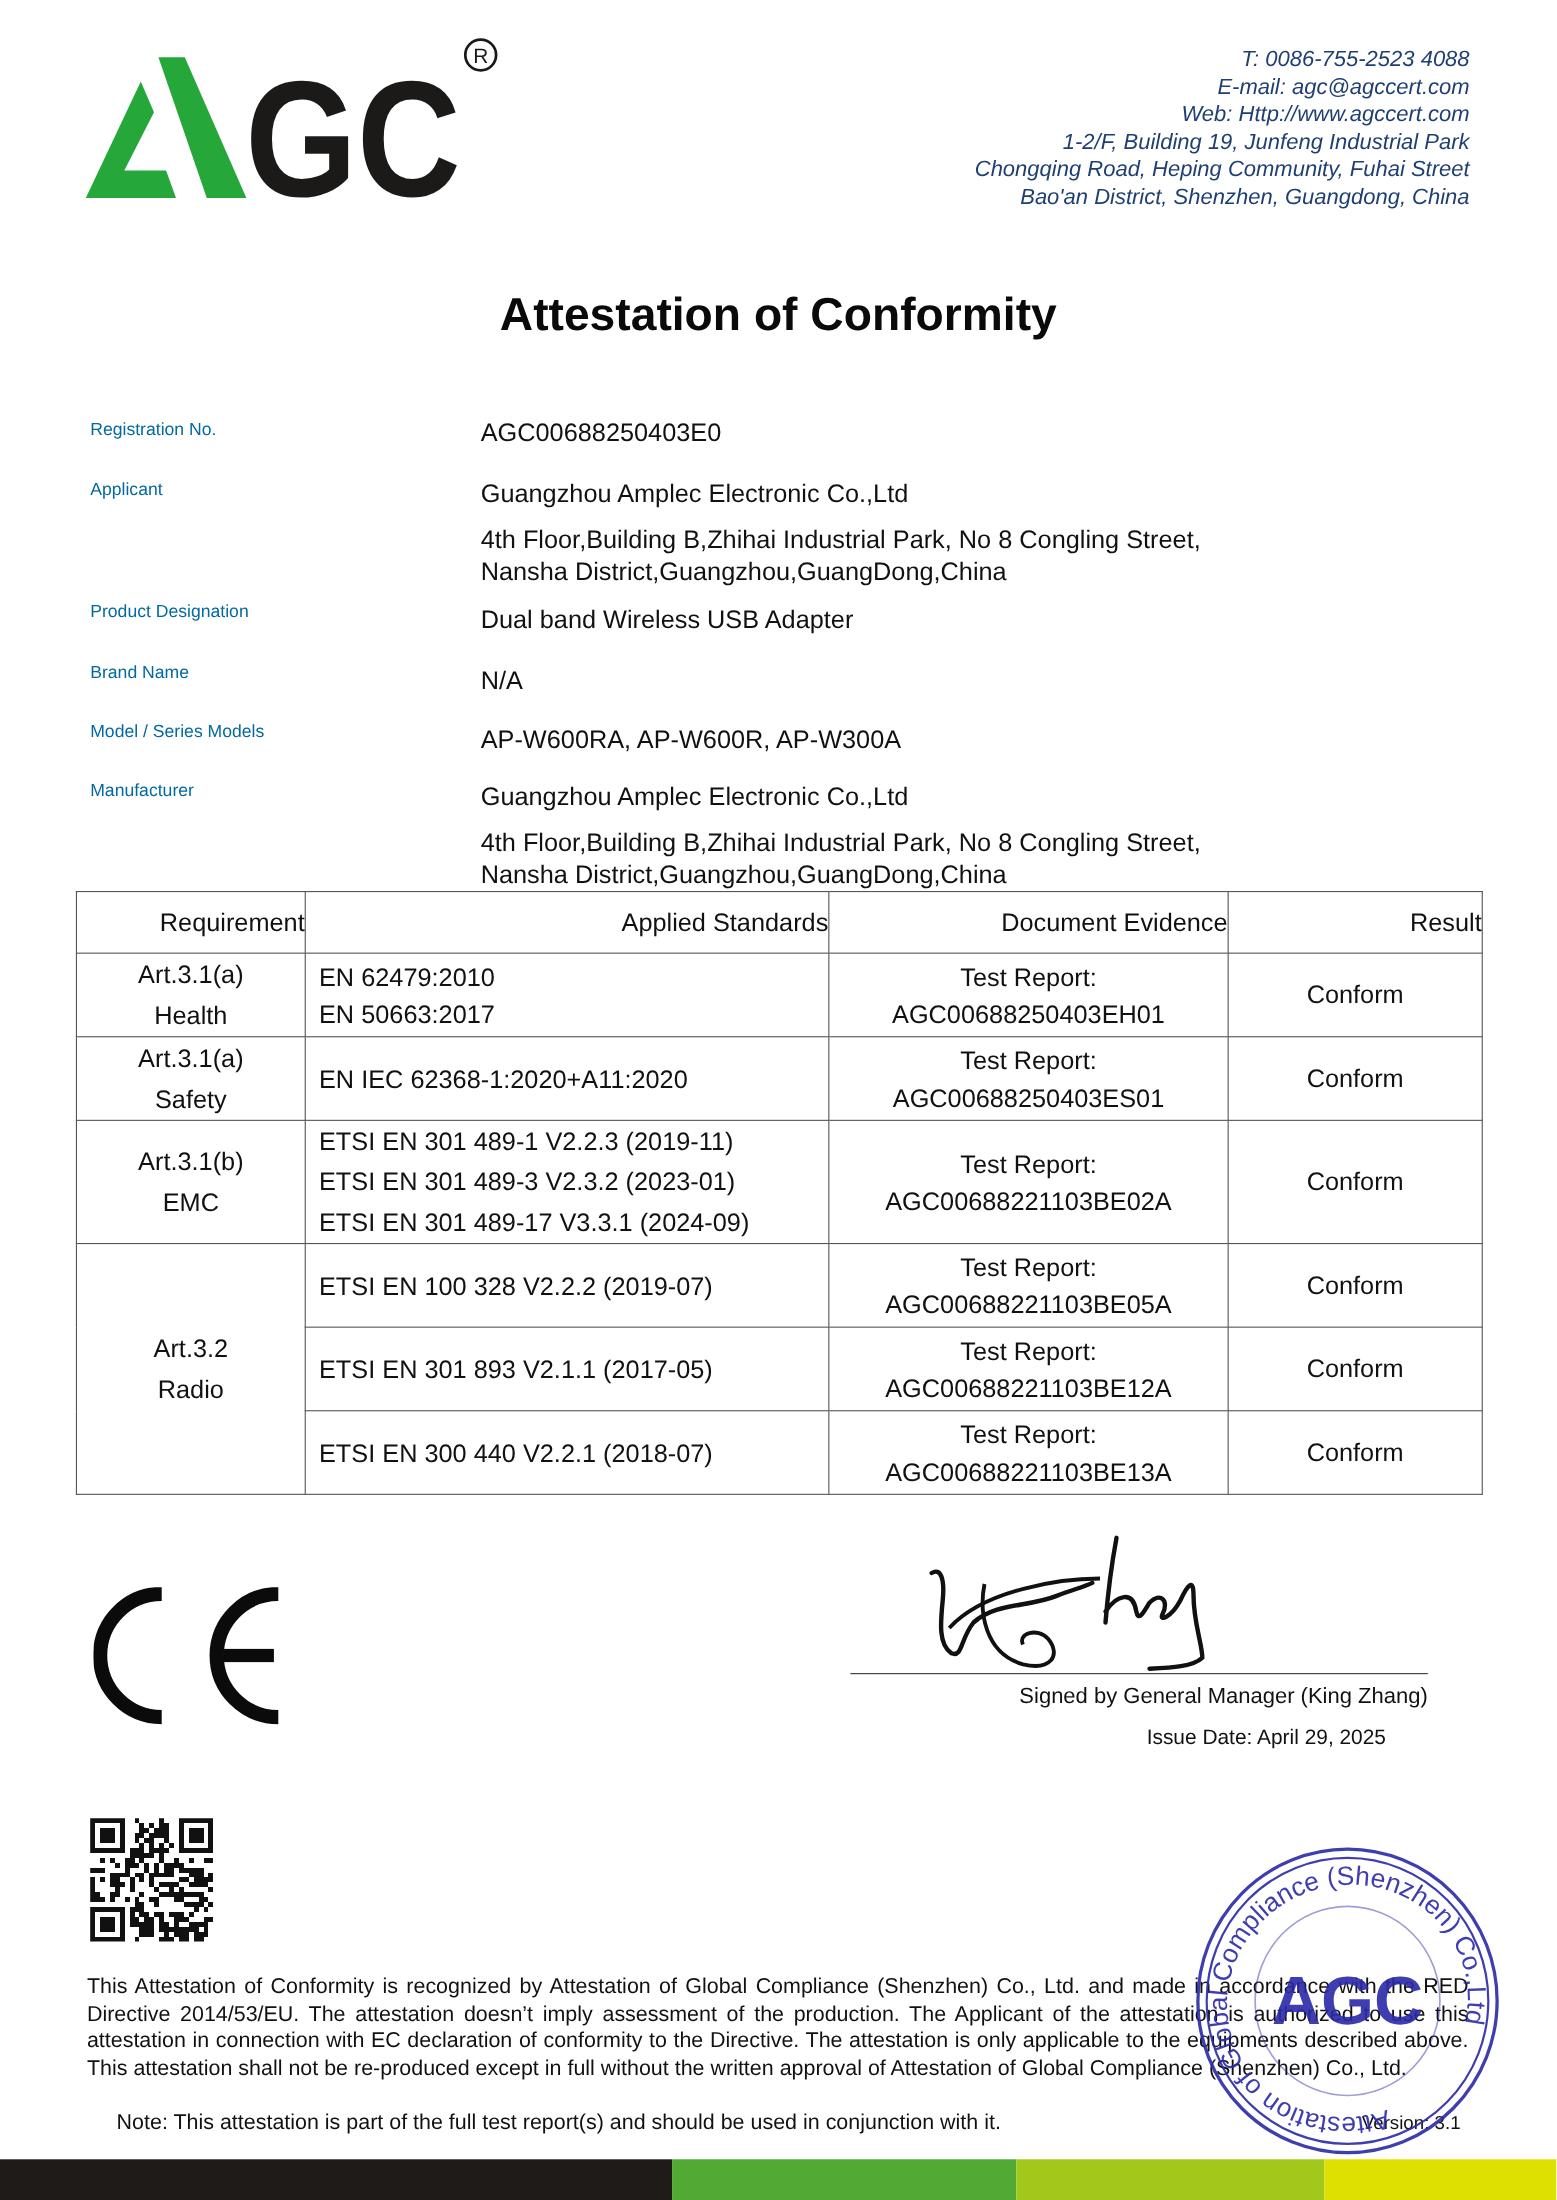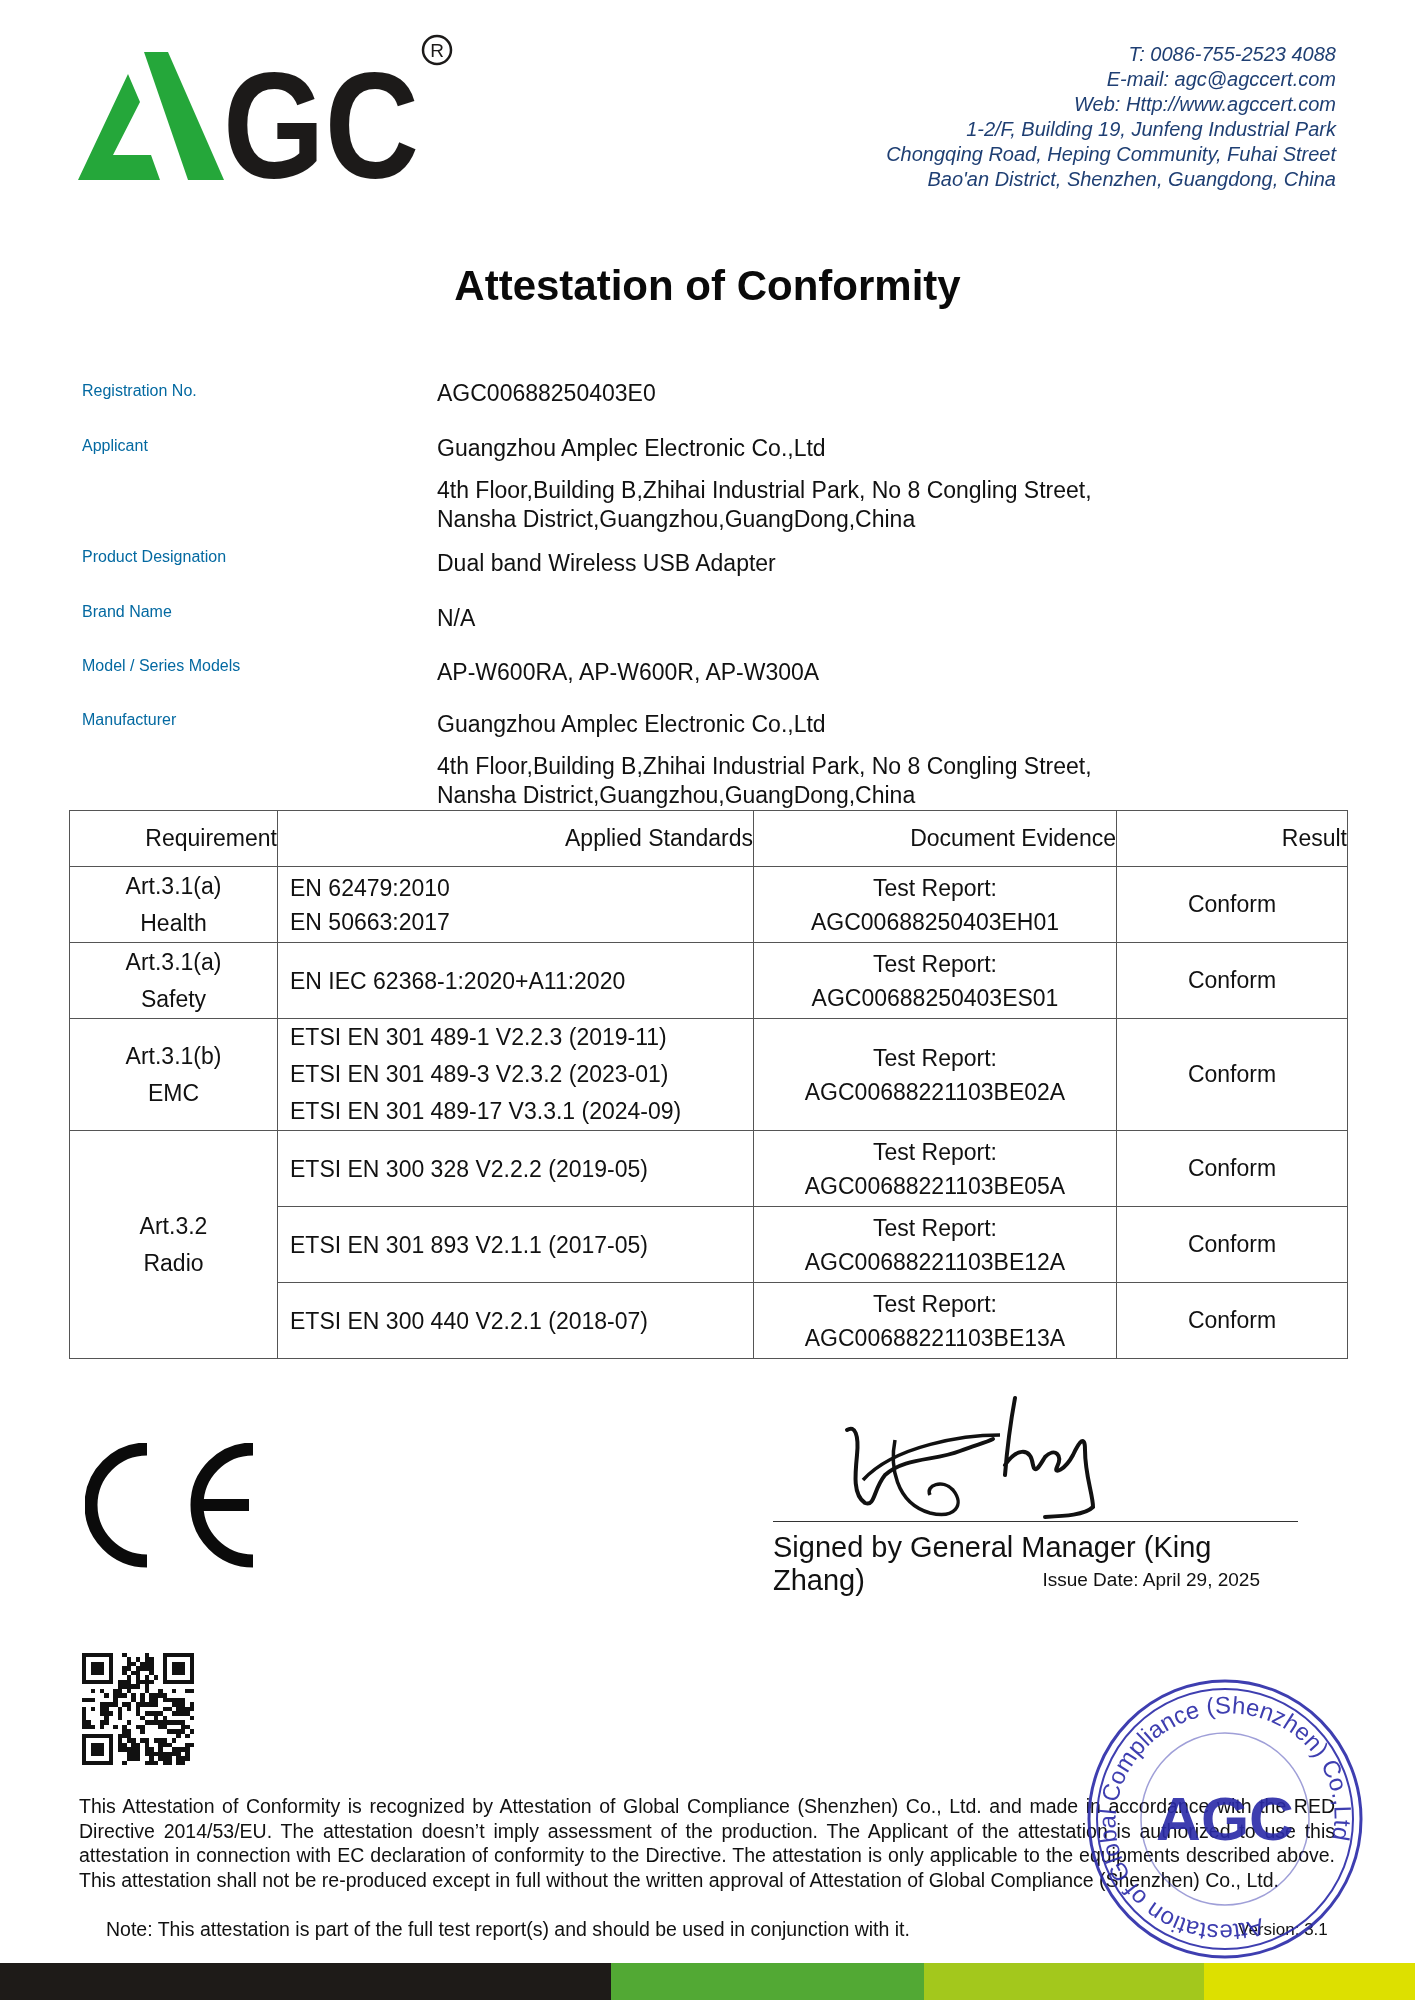--- a/index.html
+++ b/index.html
@@ -39,21 +39,21 @@
   .c-std { text-align:left; padding-left:12px !important; line-height:34px; }
   .c-doc { text-align:center; line-height:34px;margin-top:32px; }
   .c-res { text-align:center; }
 
   
   #ce { left:85px; top:1443px; width:172px; height:125px; }
 
   
   #signature { left:835px; top:1395px; width:290px; height:125px; }
   #sig-line { left:773px; top:1521px; width:525px; height:0; border-top:1.5px solid #333; }
-  #signed-by { left:773px; width:525px; top:1531px; text-align:left; font-size:29px; }
+  #signed-by { left:773px; width:525px; top:1531px; text-align:right; font-size:20px; }
   #issue-date { left:735px; width:525px; top:1569px; text-align:right; font-size:19px; }
 
   
   #qr { left:82px; top:1653px; width:112px; height:112px; }
 
   
   #footer-text {
     left:79px; top:1794px; width:1256px; font-size:19.5px; line-height:24.5px;
     text-align:justify; color:#111;
   }
@@ -179,21 +179,21 @@
       </td>
       <td class="c-res">Conform</td>
     </tr>
 
     <tr style="height:76px">
       <td class="c-req" rowspan="3">
         <div>Art.3.2</div>
         <div>Radio</div>
       </td>
       <td class="c-std">
-        <div>ETSI EN 300 328 V2.2.2 (2019-05)</div>
+        <div>ETSI EN 100 328 V2.2.2 (2019-07)</div>
       </td>
       <td class="c-doc">
         <div>Test Report:</div>
         <div>AGC00688221103BE05A</div>
       </td>
       <td class="c-res">Conform</td>
     </tr>
     <tr style="height:76px">
       <td class="c-std">
         <div>ETSI EN 301 893 V2.1.1 (2017-05)</div>

